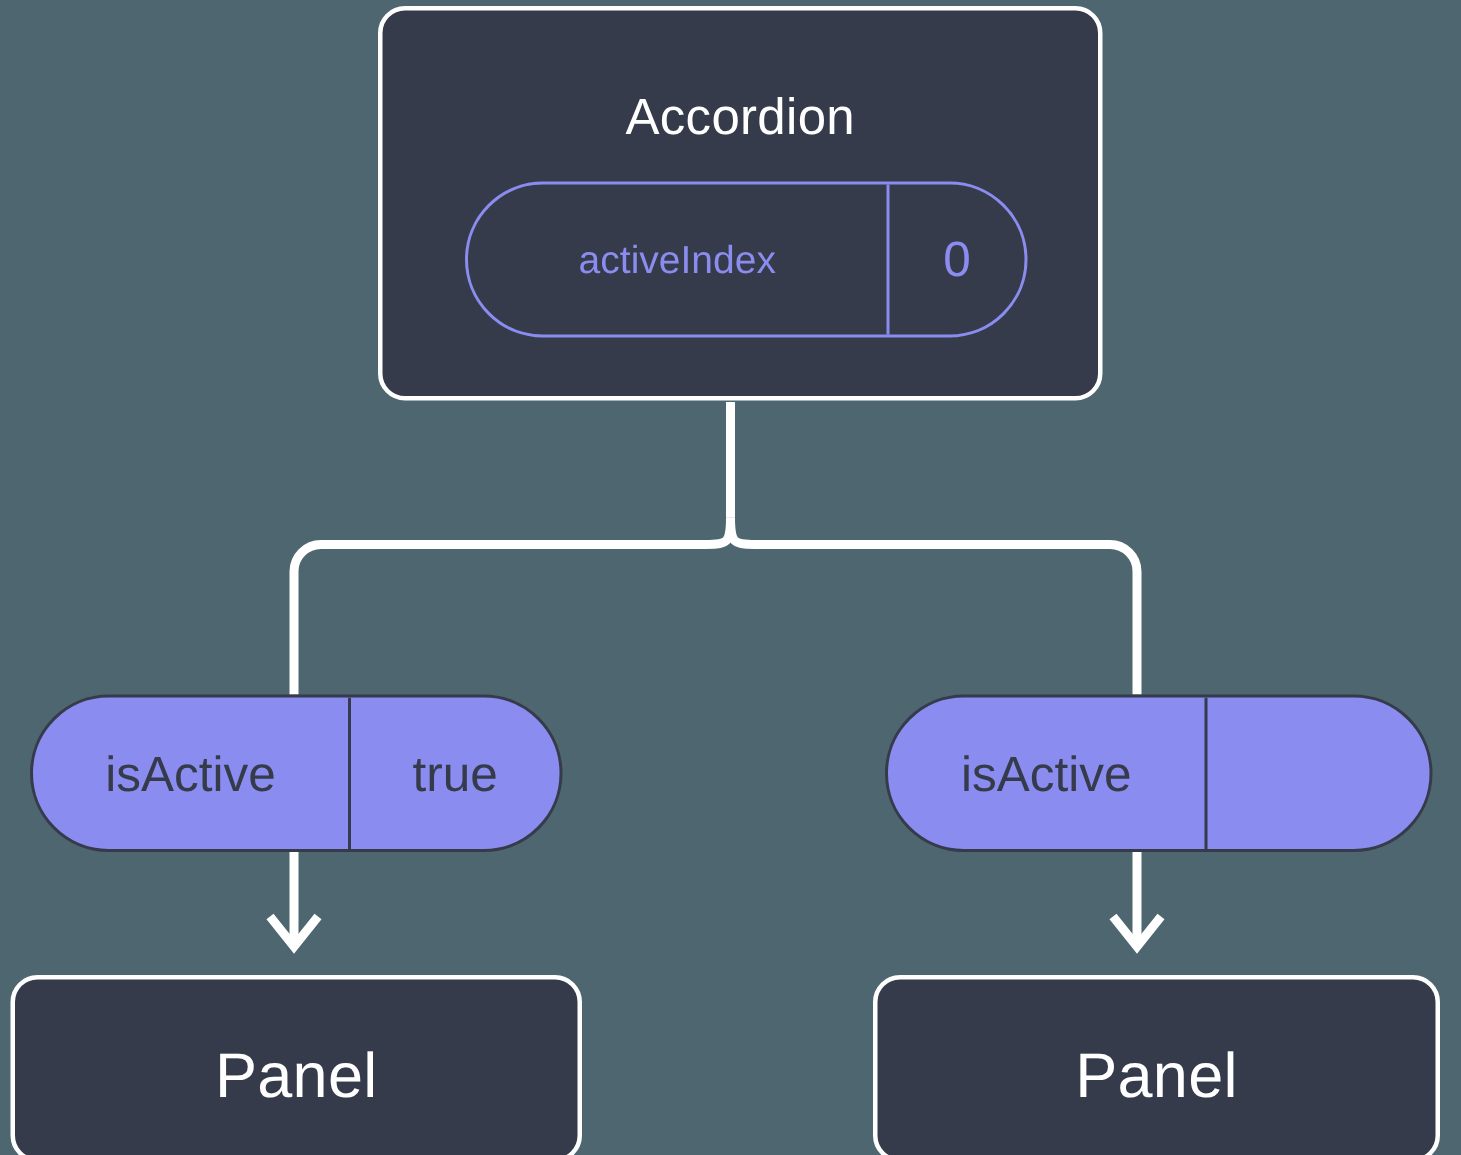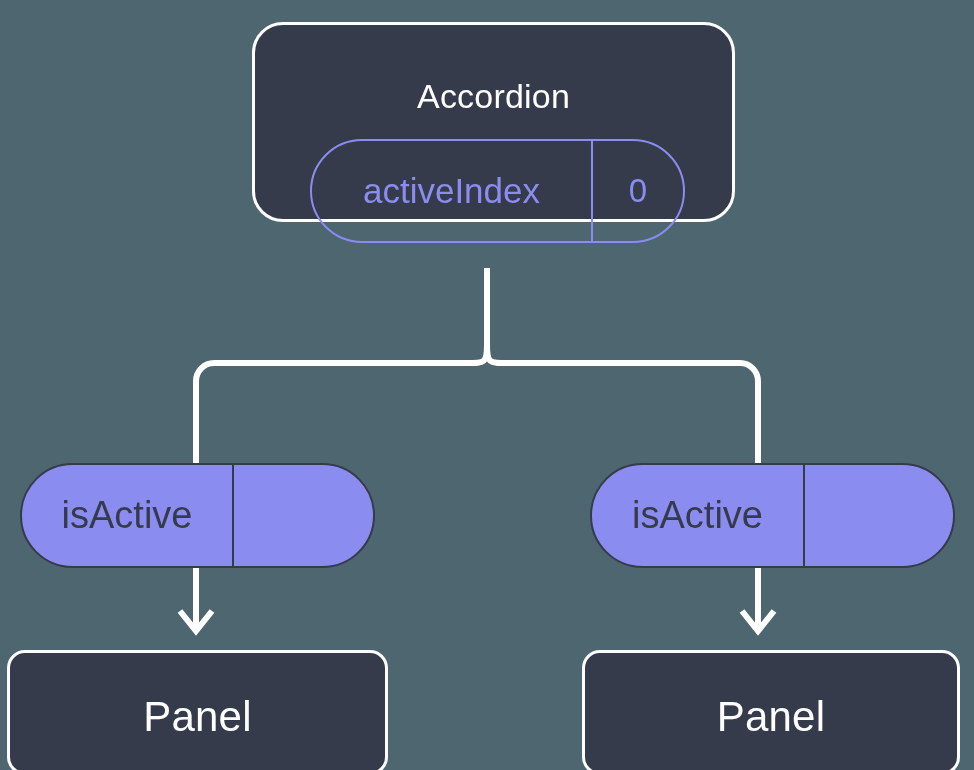--- a/index.html
+++ b/index.html
@@ -44,24 +44,23 @@
     color: #ffffff;
     font-size: 34px;
     font-weight: 500;
     letter-spacing: 0.2px;
     white-space: nowrap;
   }
 
   
   #root-node {
     left: 252px;
-    top: 22px;
+    top: 4px;
     width: 483px;
-    height: 200px;
-    border-radius: 31px;
+    height: 263px;
   }
   #root-node .node-title {
     top: 52px;
   }
 
   
   .pill-outline {
     position: absolute;
     left: 55px;
     top: 114px;
@@ -73,21 +72,21 @@
     display: flex;
     align-items: stretch;
     background: transparent;
   }
   .pill-outline .pill-key {
     flex: 0 0 281px;
     display: flex;
     align-items: center;
     justify-content: center;
     color: #8b8cf0;
-    font-size: 35px;
+    font-size: 26px;
     border-right: 2px solid #8b8cf0;
     box-sizing: border-box;
   }
   .pill-outline .pill-val {
     flex: 1 1 auto;
     display: flex;
     align-items: center;
     justify-content: center;
     color: #8b8cf0;
     font-size: 33px;
@@ -103,21 +102,21 @@
     box-sizing: border-box;
     display: flex;
     align-items: stretch;
     overflow: hidden;
   }
   .pill-filled .pill-key {
     display: flex;
     align-items: center;
     justify-content: center;
     color: #353b4a;
-    font-size: 38px;
+    font-size: 33px;
     border-right: 2px solid #353b4a;
     box-sizing: border-box;
   }
   .pill-filled .pill-val {
     flex: 1 1 auto;
     display: flex;
     align-items: center;
     justify-content: center;
     color: #353b4a;
     font-size: 33px;
@@ -187,20 +186,21 @@
     <div class="node-title">Accordion</div>
 
     <div class="pill-outline">
       <div class="pill-key">activeIndex</div>
       <div class="pill-val">0</div>
     </div>
   </div>
 
   <div id="pill-left" class="pill-filled">
     <div class="pill-key">isActive</div>
+    <div class="pill-val">true</div>
   </div>
 
   <div id="pill-right" class="pill-filled">
     <div class="pill-key">isActive</div>
   </div>
 
   <div id="panel-left" class="node-box">
     <div class="node-title">Panel</div>
   </div>
 

